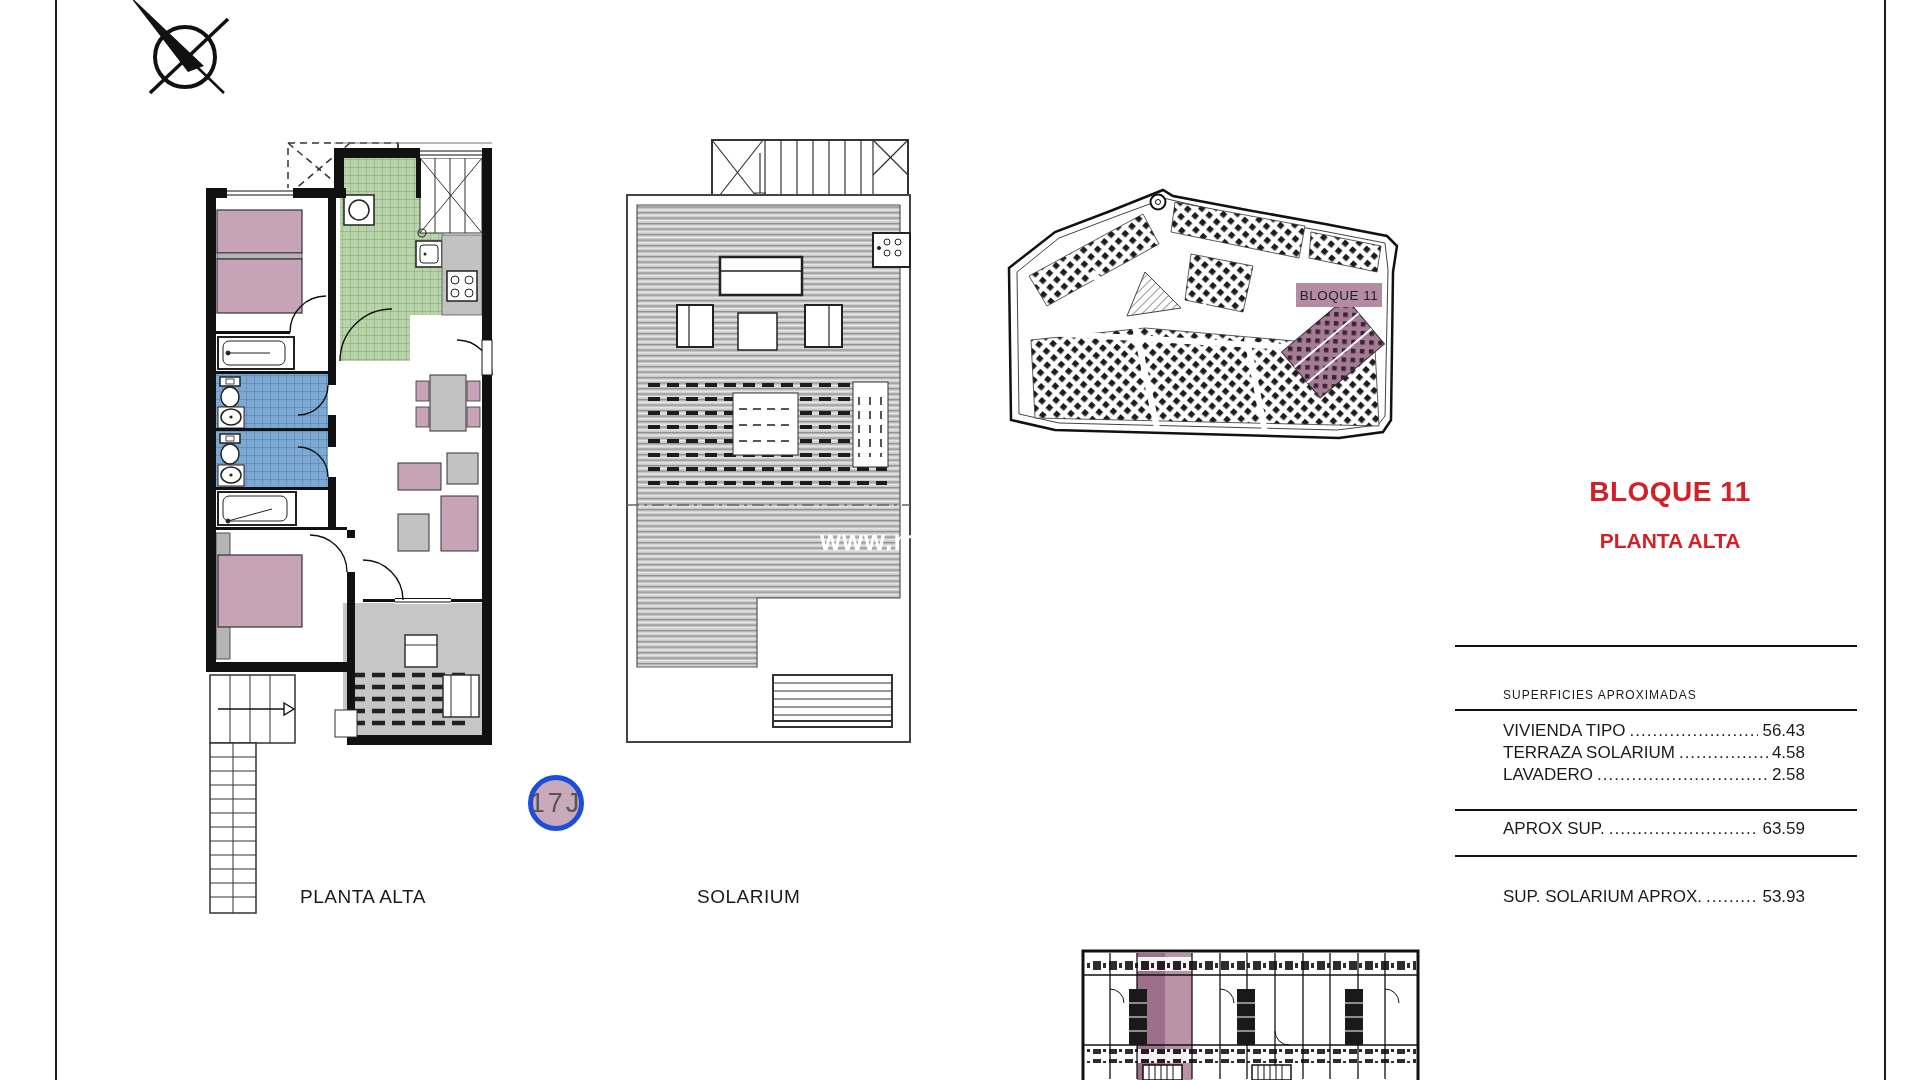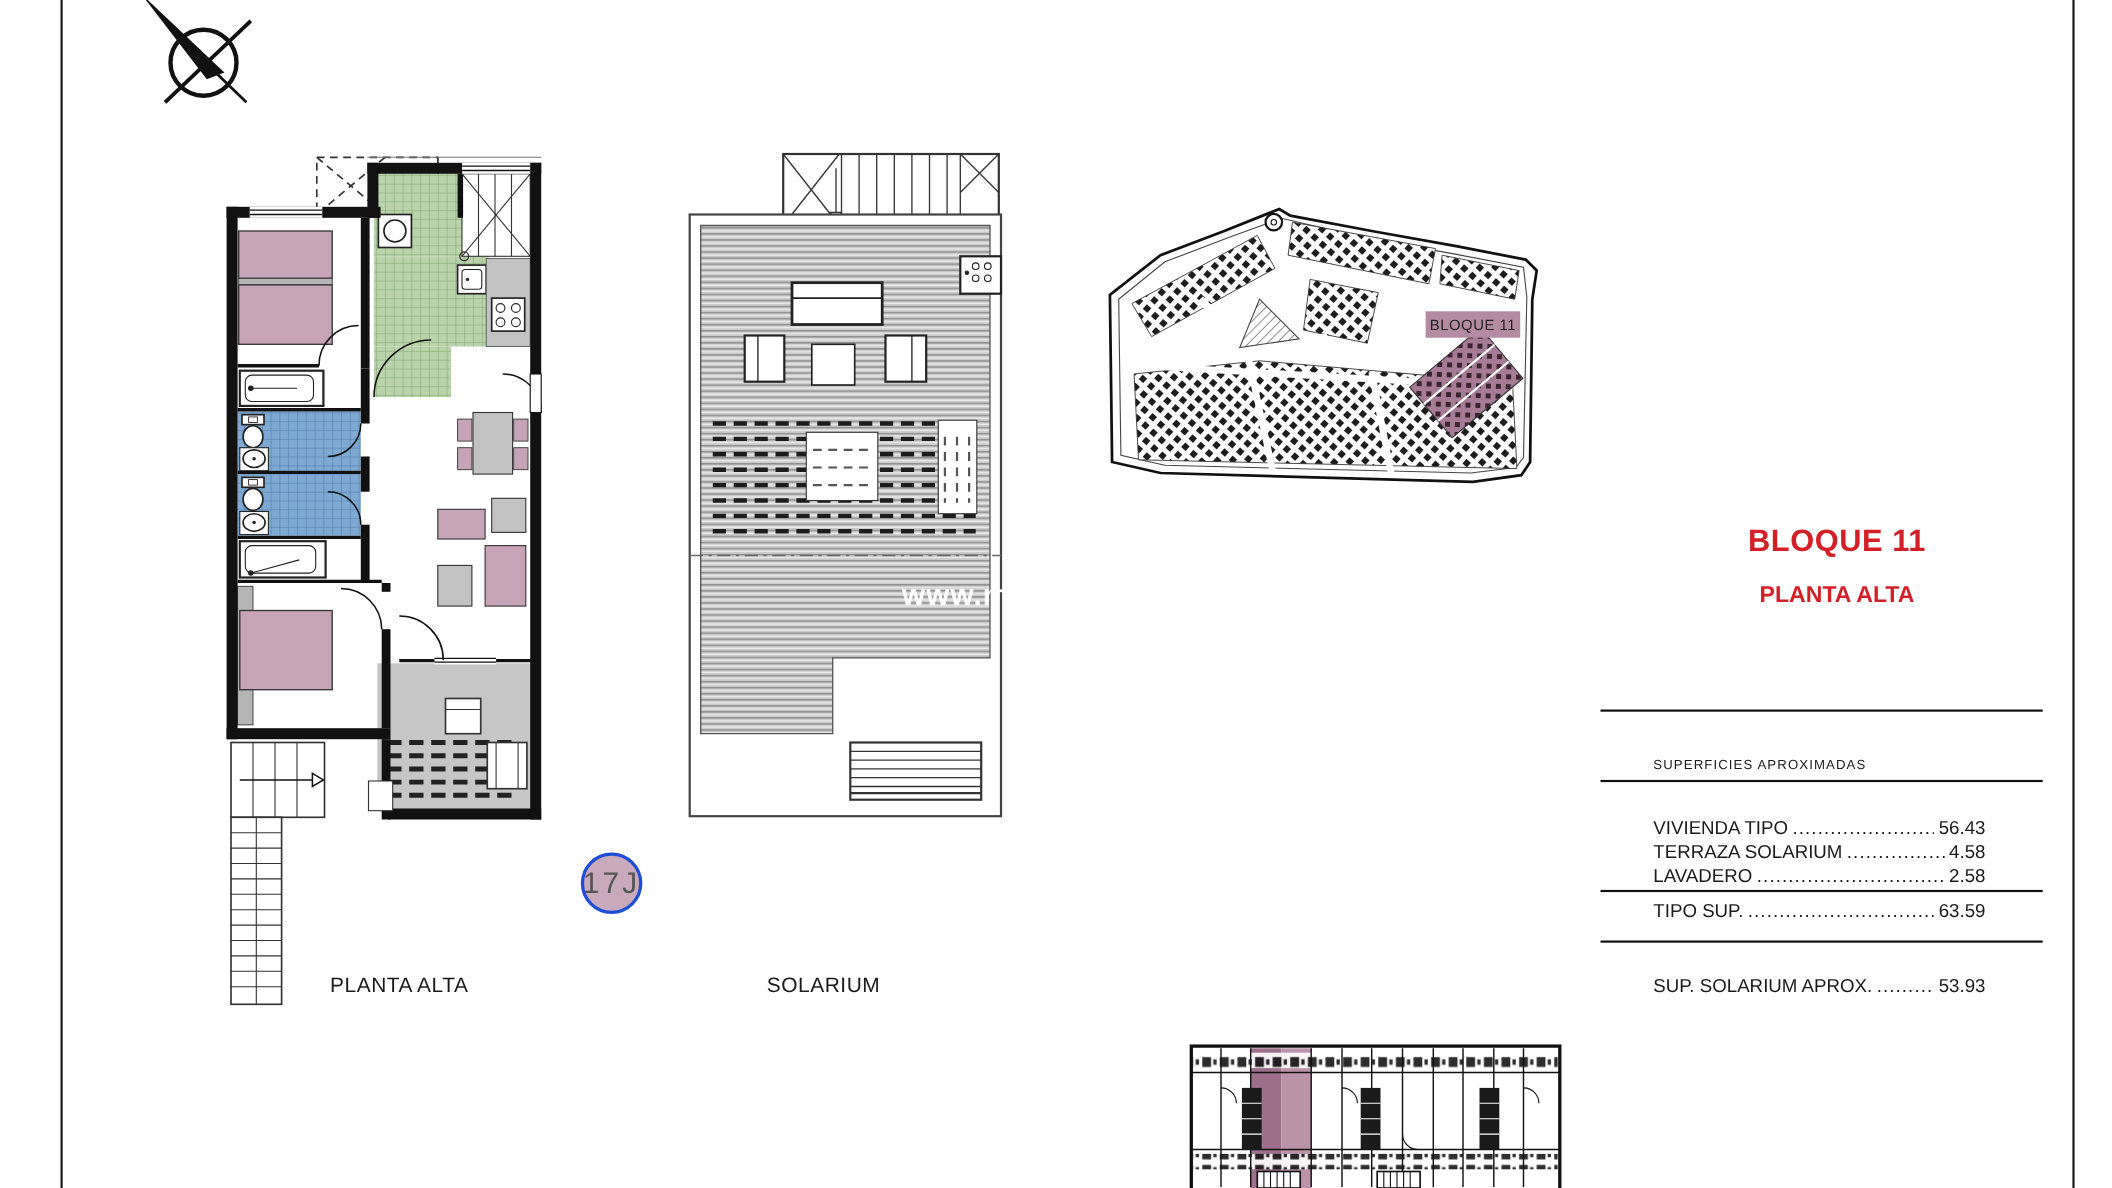--- a/index.html
+++ b/index.html
@@ -3,21 +3,21 @@
 <meta charset="utf-8">
 <style>
   html,body{margin:0;padding:0;background:#fff;}
   #sheet{position:relative;width:1920px;height:1080px;background:#ffffff;overflow:hidden;
          font-family:"Liberation Sans",sans-serif;color:#1a1a1a;}
   .abs{position:absolute;}
   .vline{position:absolute;top:0;bottom:0;width:2px;background:#1a1a1a;}
   .drawing-label{position:absolute;font-size:19px;letter-spacing:0.5px;color:#1a1a1a;white-space:nowrap;}
   
   #unit-badge{position:absolute;left:528px;top:775px;width:56px;height:56px;border-radius:50%;
-      background:#c9a9bc;border:3px solid #1d4ed8;box-sizing:border-box;display:flex;align-items:center;
+      background:#c9a9bc;border:5px solid #1d4ed8;box-sizing:border-box;display:flex;align-items:center;
       justify-content:center;font-size:27px;letter-spacing:3px;color:#555;}
   
   #site-block-label{position:absolute;left:1296px;top:283px;width:86px;height:24px;background:#b38ba3;
       display:flex;align-items:center;justify-content:center;font-size:13.5px;color:#222;
       letter-spacing:0.5px;z-index:5;}
   
   #panel-title{position:absolute;left:1455px;top:476px;width:430px;text-align:center;
       font-size:28px;font-weight:bold;letter-spacing:0.5px;}
   #panel-sub{position:absolute;left:1455px;top:528px;width:430px;text-align:center;
       font-size:21px;font-weight:bold;line-height:26px;}
@@ -472,42 +472,42 @@
 
   <div id="panel-title" style="color:#d31f26;">BLOQUE 11</div>
   <div id="panel-sub" style="color:#d31f26;">
     <div>PLANTA ALTA</div>
   </div>
 
   <div class="rule" style="top:645px;"></div>
   <div id="table-header">SUPERFICIES APROXIMADAS</div>
   <div class="rule" style="top:709px;"></div>
 
-  <div class="tbl" style="top:743px;">
+  <div class="tbl" style="top:721px;">
     <div class="trow">
       <span class="lbl">VIVIENDA TIPO</span>
       <span class="dots">..........................</span>
       <span class="val">56.43</span>
     </div>
     <div class="trow">
       <span class="lbl">TERRAZA SOLARIUM</span>
       <span class="dots">...................</span>
       <span class="val">4.58</span>
     </div>
     <div class="trow">
       <span class="lbl">LAVADERO</span>
       <span class="dots">...................................</span>
       <span class="val">2.58</span>
     </div>
   </div>
 
   <div class="rule" style="top:809px;"></div>
   <div class="tbl" style="top:819px;">
     <div class="trow">
-      <span class="lbl">TIPO SUP.</span>
+      <span class="lbl">APROX SUP.</span>
       <span class="dots">.................................</span>
       <span class="val">63.59</span>
     </div>
   </div>
   <div class="rule" style="top:855px;"></div>
   <div class="tbl" style="top:863px;margin-top:24px;">
     <div class="trow">
       <span class="lbl">SUP. SOLARIUM APROX.</span>
       <span class="dots">..........</span>
       <span class="val">53.93</span>

